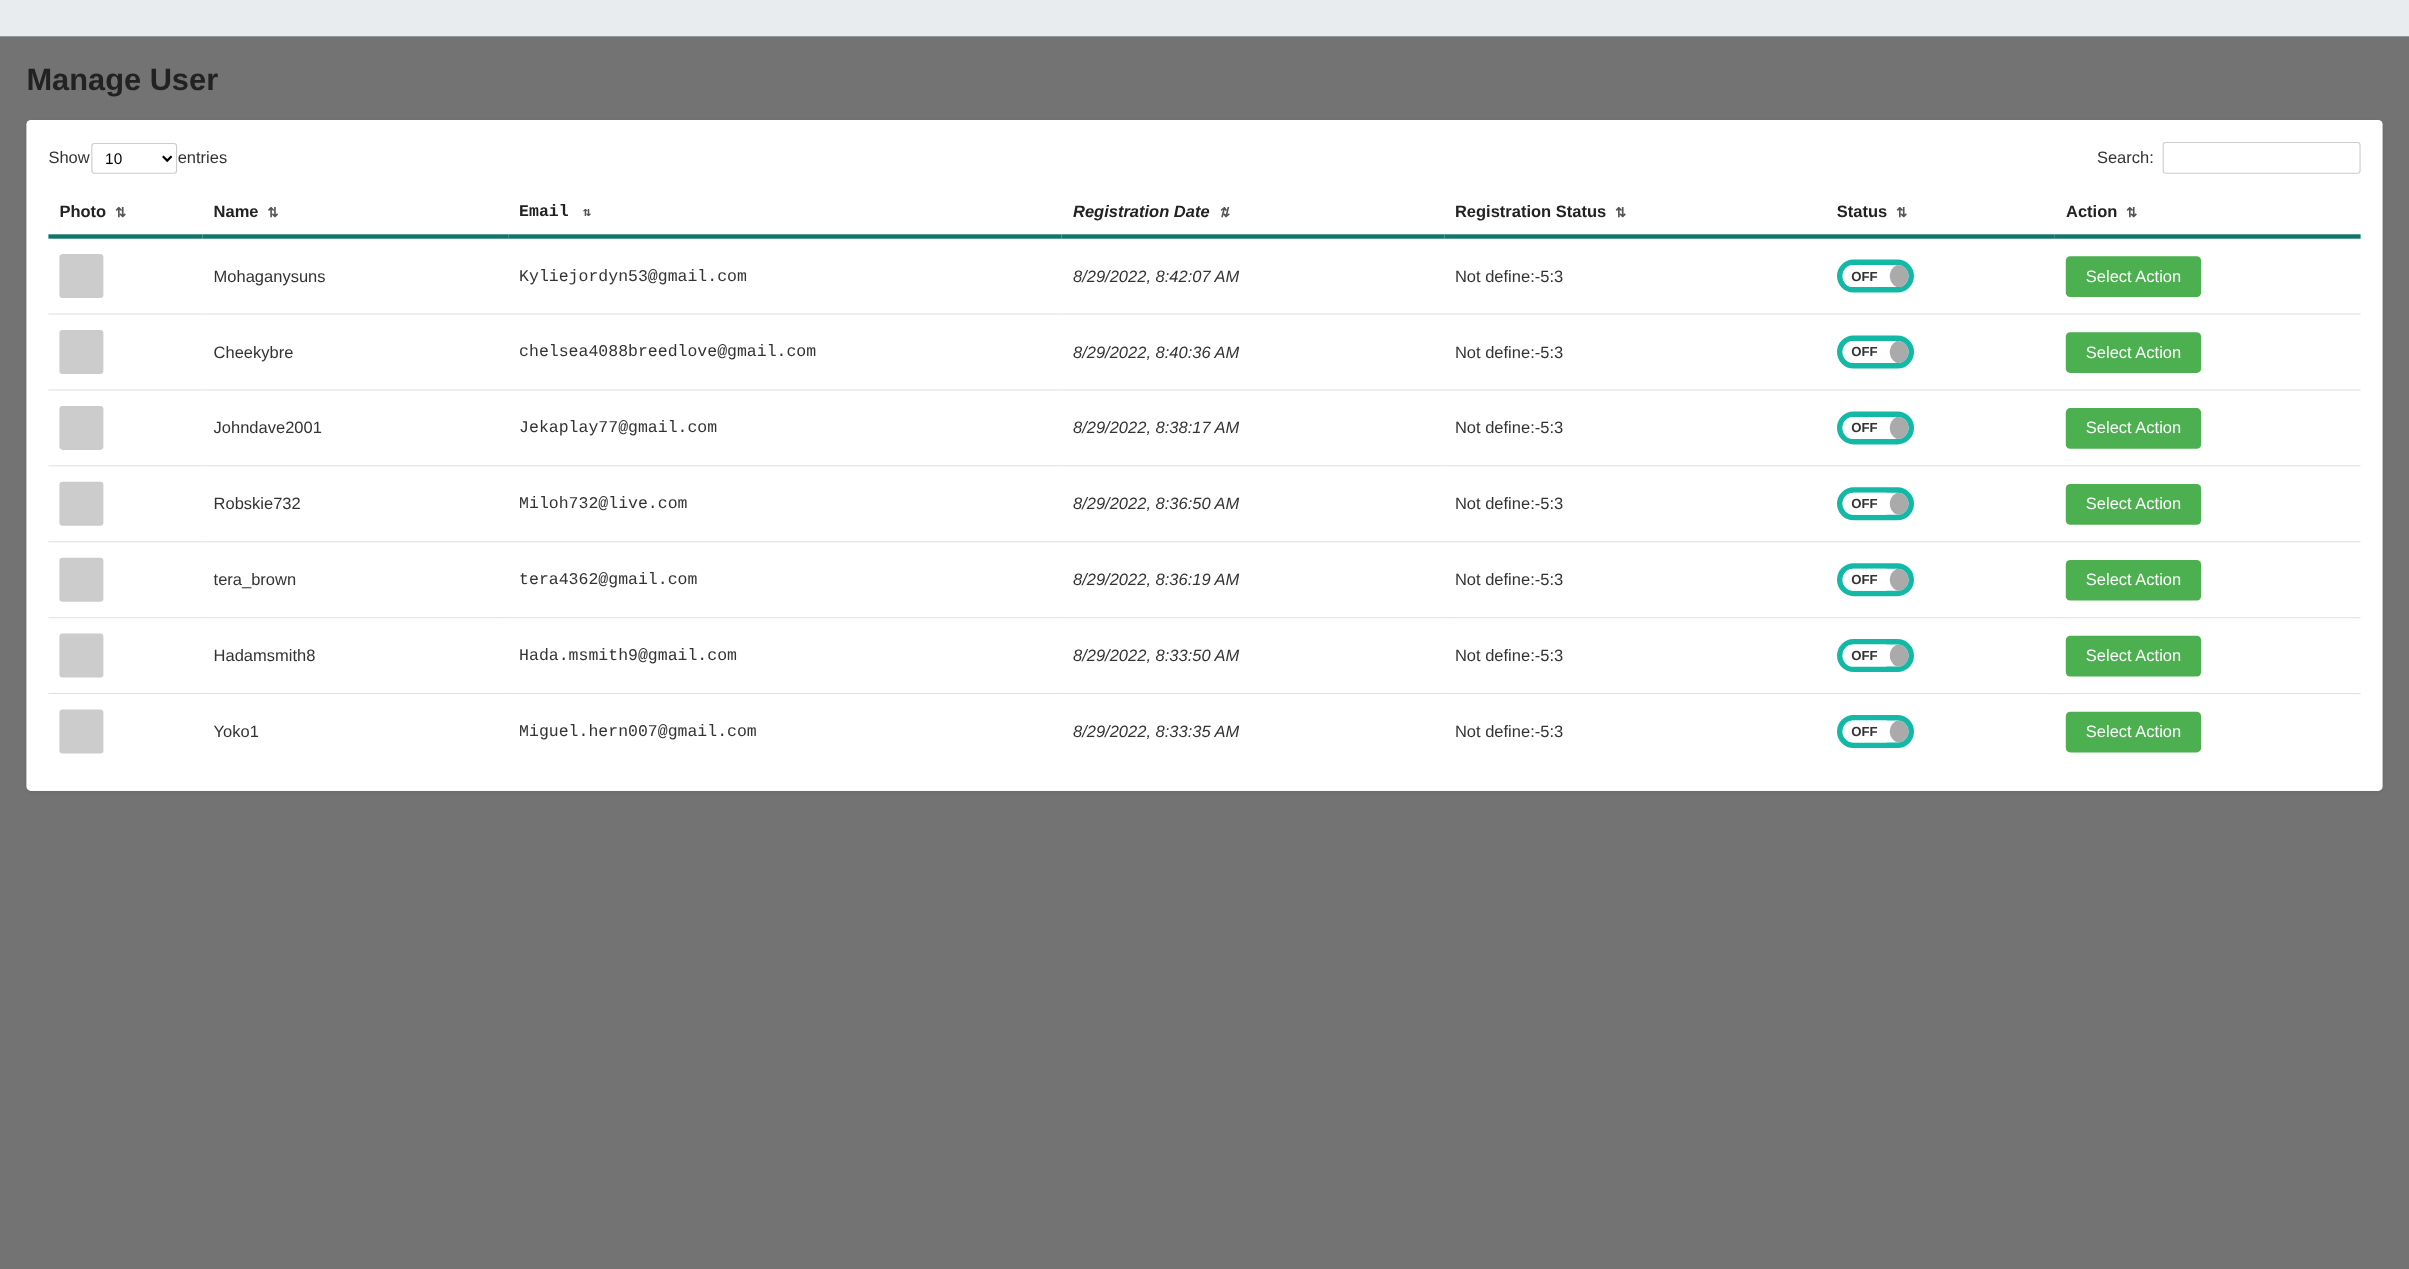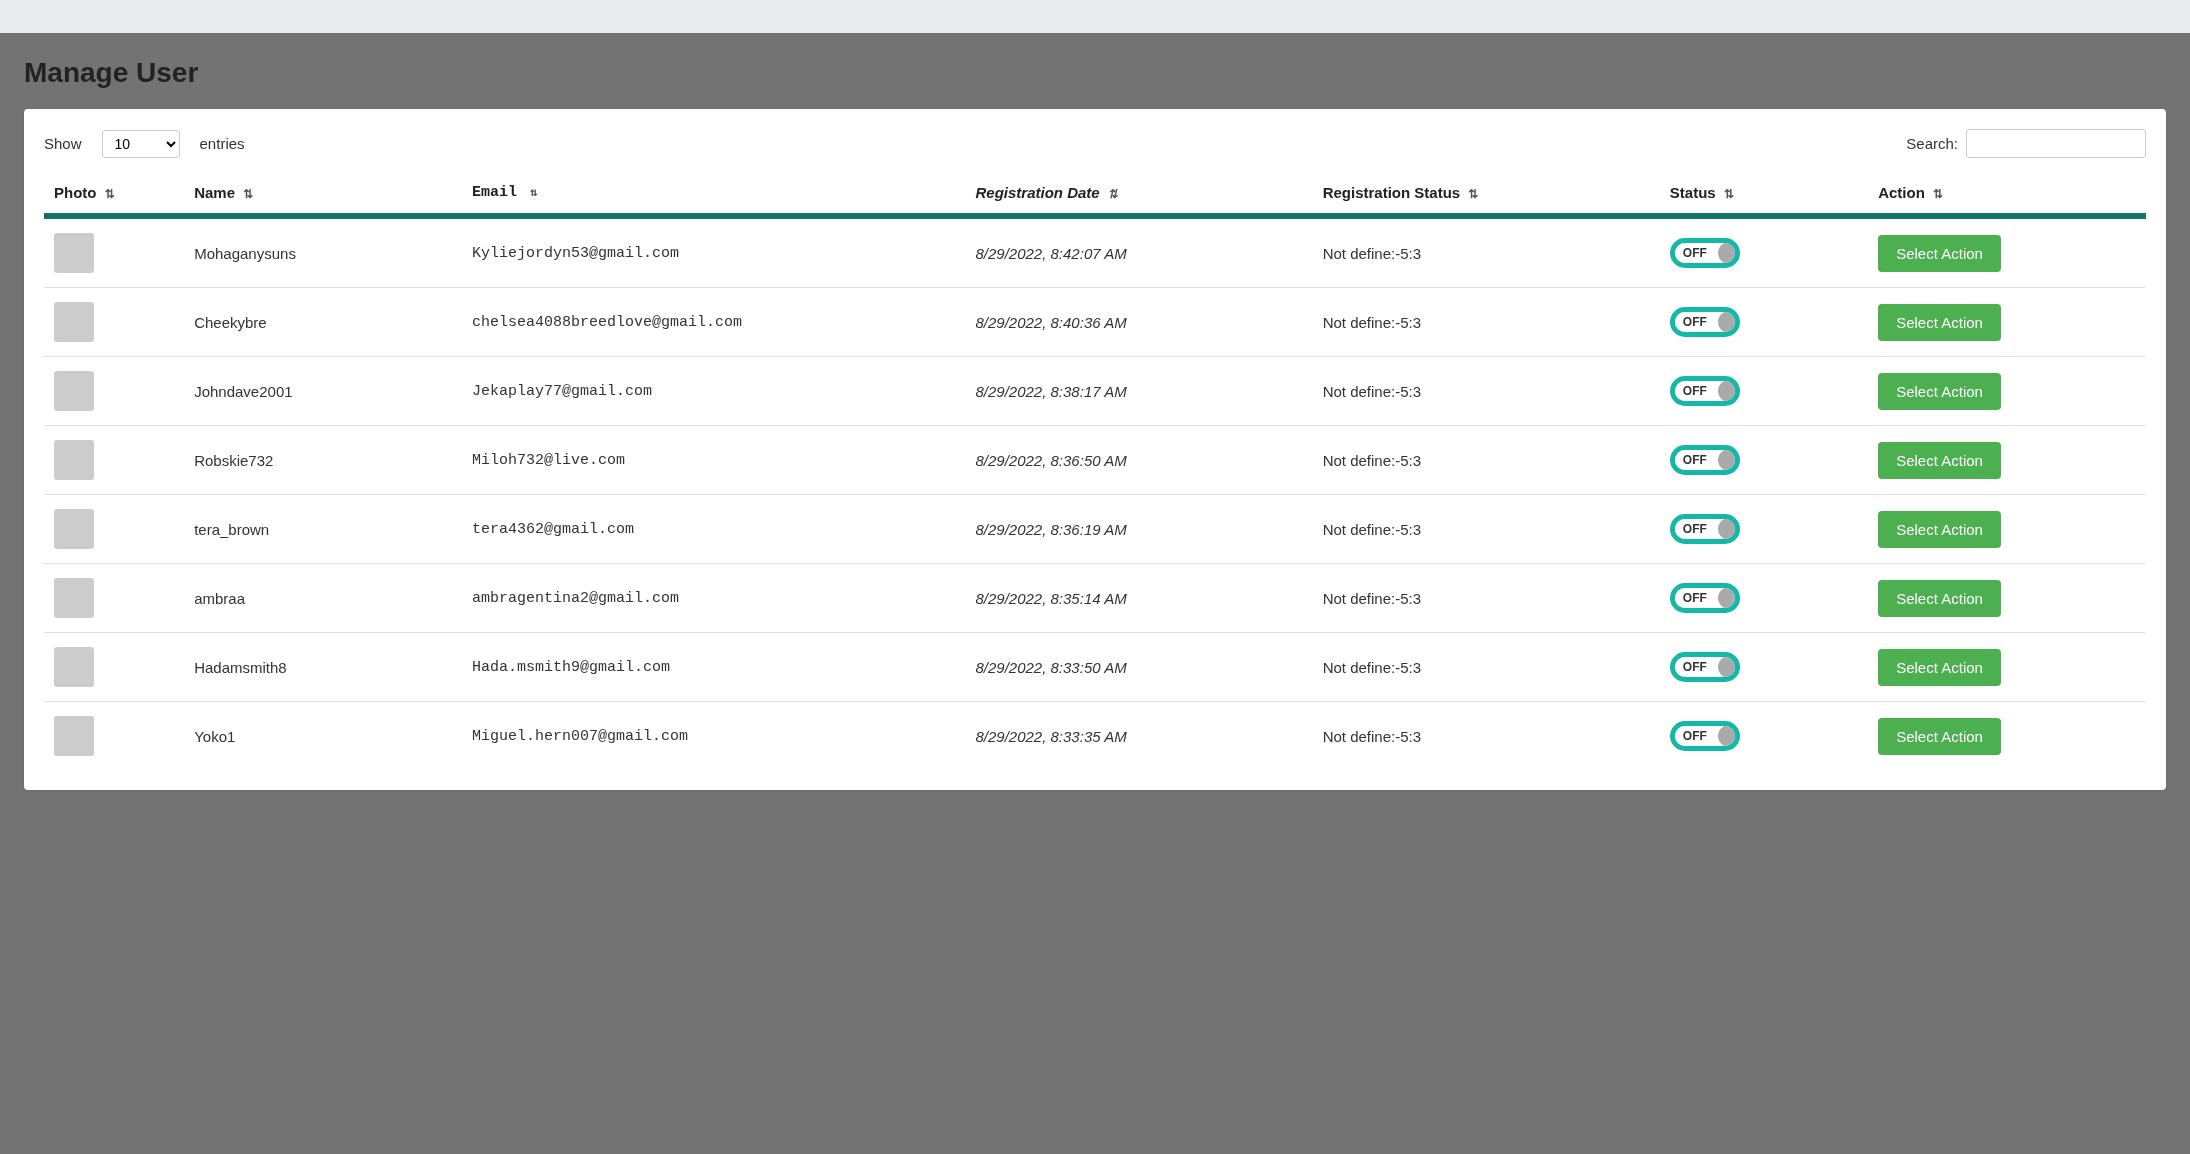--- a/index.html
+++ b/index.html
@@ -39,21 +39,21 @@
     .table-controls-top {
       display: flex;
       align-items: center;
       justify-content: space-between;
       margin-bottom: 14px;
     }
 
     .show-entries {
       display: flex;
       align-items: center;
-      gap: 20px;
+      gap: 1px;
       font-size: 15px;
     }
 
     .show-entries select {
       padding: 4px 24px 4px 8px;
       border: 1px solid #ccc;
       border-radius: 3px;
       font-size: 14px;
       background: #fff;
       cursor: pointer;
@@ -76,21 +76,21 @@
       width: 180px;
     }
 
     table {
       width: 100%;
       border-collapse: collapse;
       font-size: 15px;
     }
 
     thead tr {
-      border-bottom: 6px solid #0f766e;
+      border-bottom: 4px solid #0f766e;
     }
 
     thead th {
       padding: 12px 10px;
       text-align: left;
       font-weight: 700;
       font-size: 15px;
       color: #222;
       white-space: nowrap;
       user-select: none;
@@ -314,36 +314,20 @@
                 <span class="toggle-off-label">OFF</span>
                 <div class="toggle-knob"></div>
               </div>
             </td>
             <td class="col-action"><button class="action-btn">Select Action</button></td>
           </tr>
           <tr>
             <td class="photo-cell col-photo">
               <div class="photo-placeholder"></div>
             </td>
-            <td class="col-name">ambraa</td>
-            <td class="col-email">ambragentina2@gmail.com</td>
-            <td class="col-reg-date">8/29/2022, 8:35:14 AM</td>
-            <td class="col-reg-status">Not define:-5:3</td>
-            <td class="col-status">
-              <div class="toggle-container">
-                <span class="toggle-off-label">OFF</span>
-                <div class="toggle-knob"></div>
-              </div>
-            </td>
-            <td class="col-action"><button class="action-btn">Select Action</button></td>
-          </tr>
-          <tr>
-            <td class="photo-cell col-photo">
-              <div class="photo-placeholder"></div>
-            </td>
             <td class="col-name">Hadamsmith8</td>
             <td class="col-email">Hada.msmith9@gmail.com</td>
             <td class="col-reg-date">8/29/2022, 8:33:50 AM</td>
             <td class="col-reg-status">Not define:-5:3</td>
             <td class="col-status">
               <div class="toggle-container">
                 <span class="toggle-off-label">OFF</span>
                 <div class="toggle-knob"></div>
               </div>
             </td>

